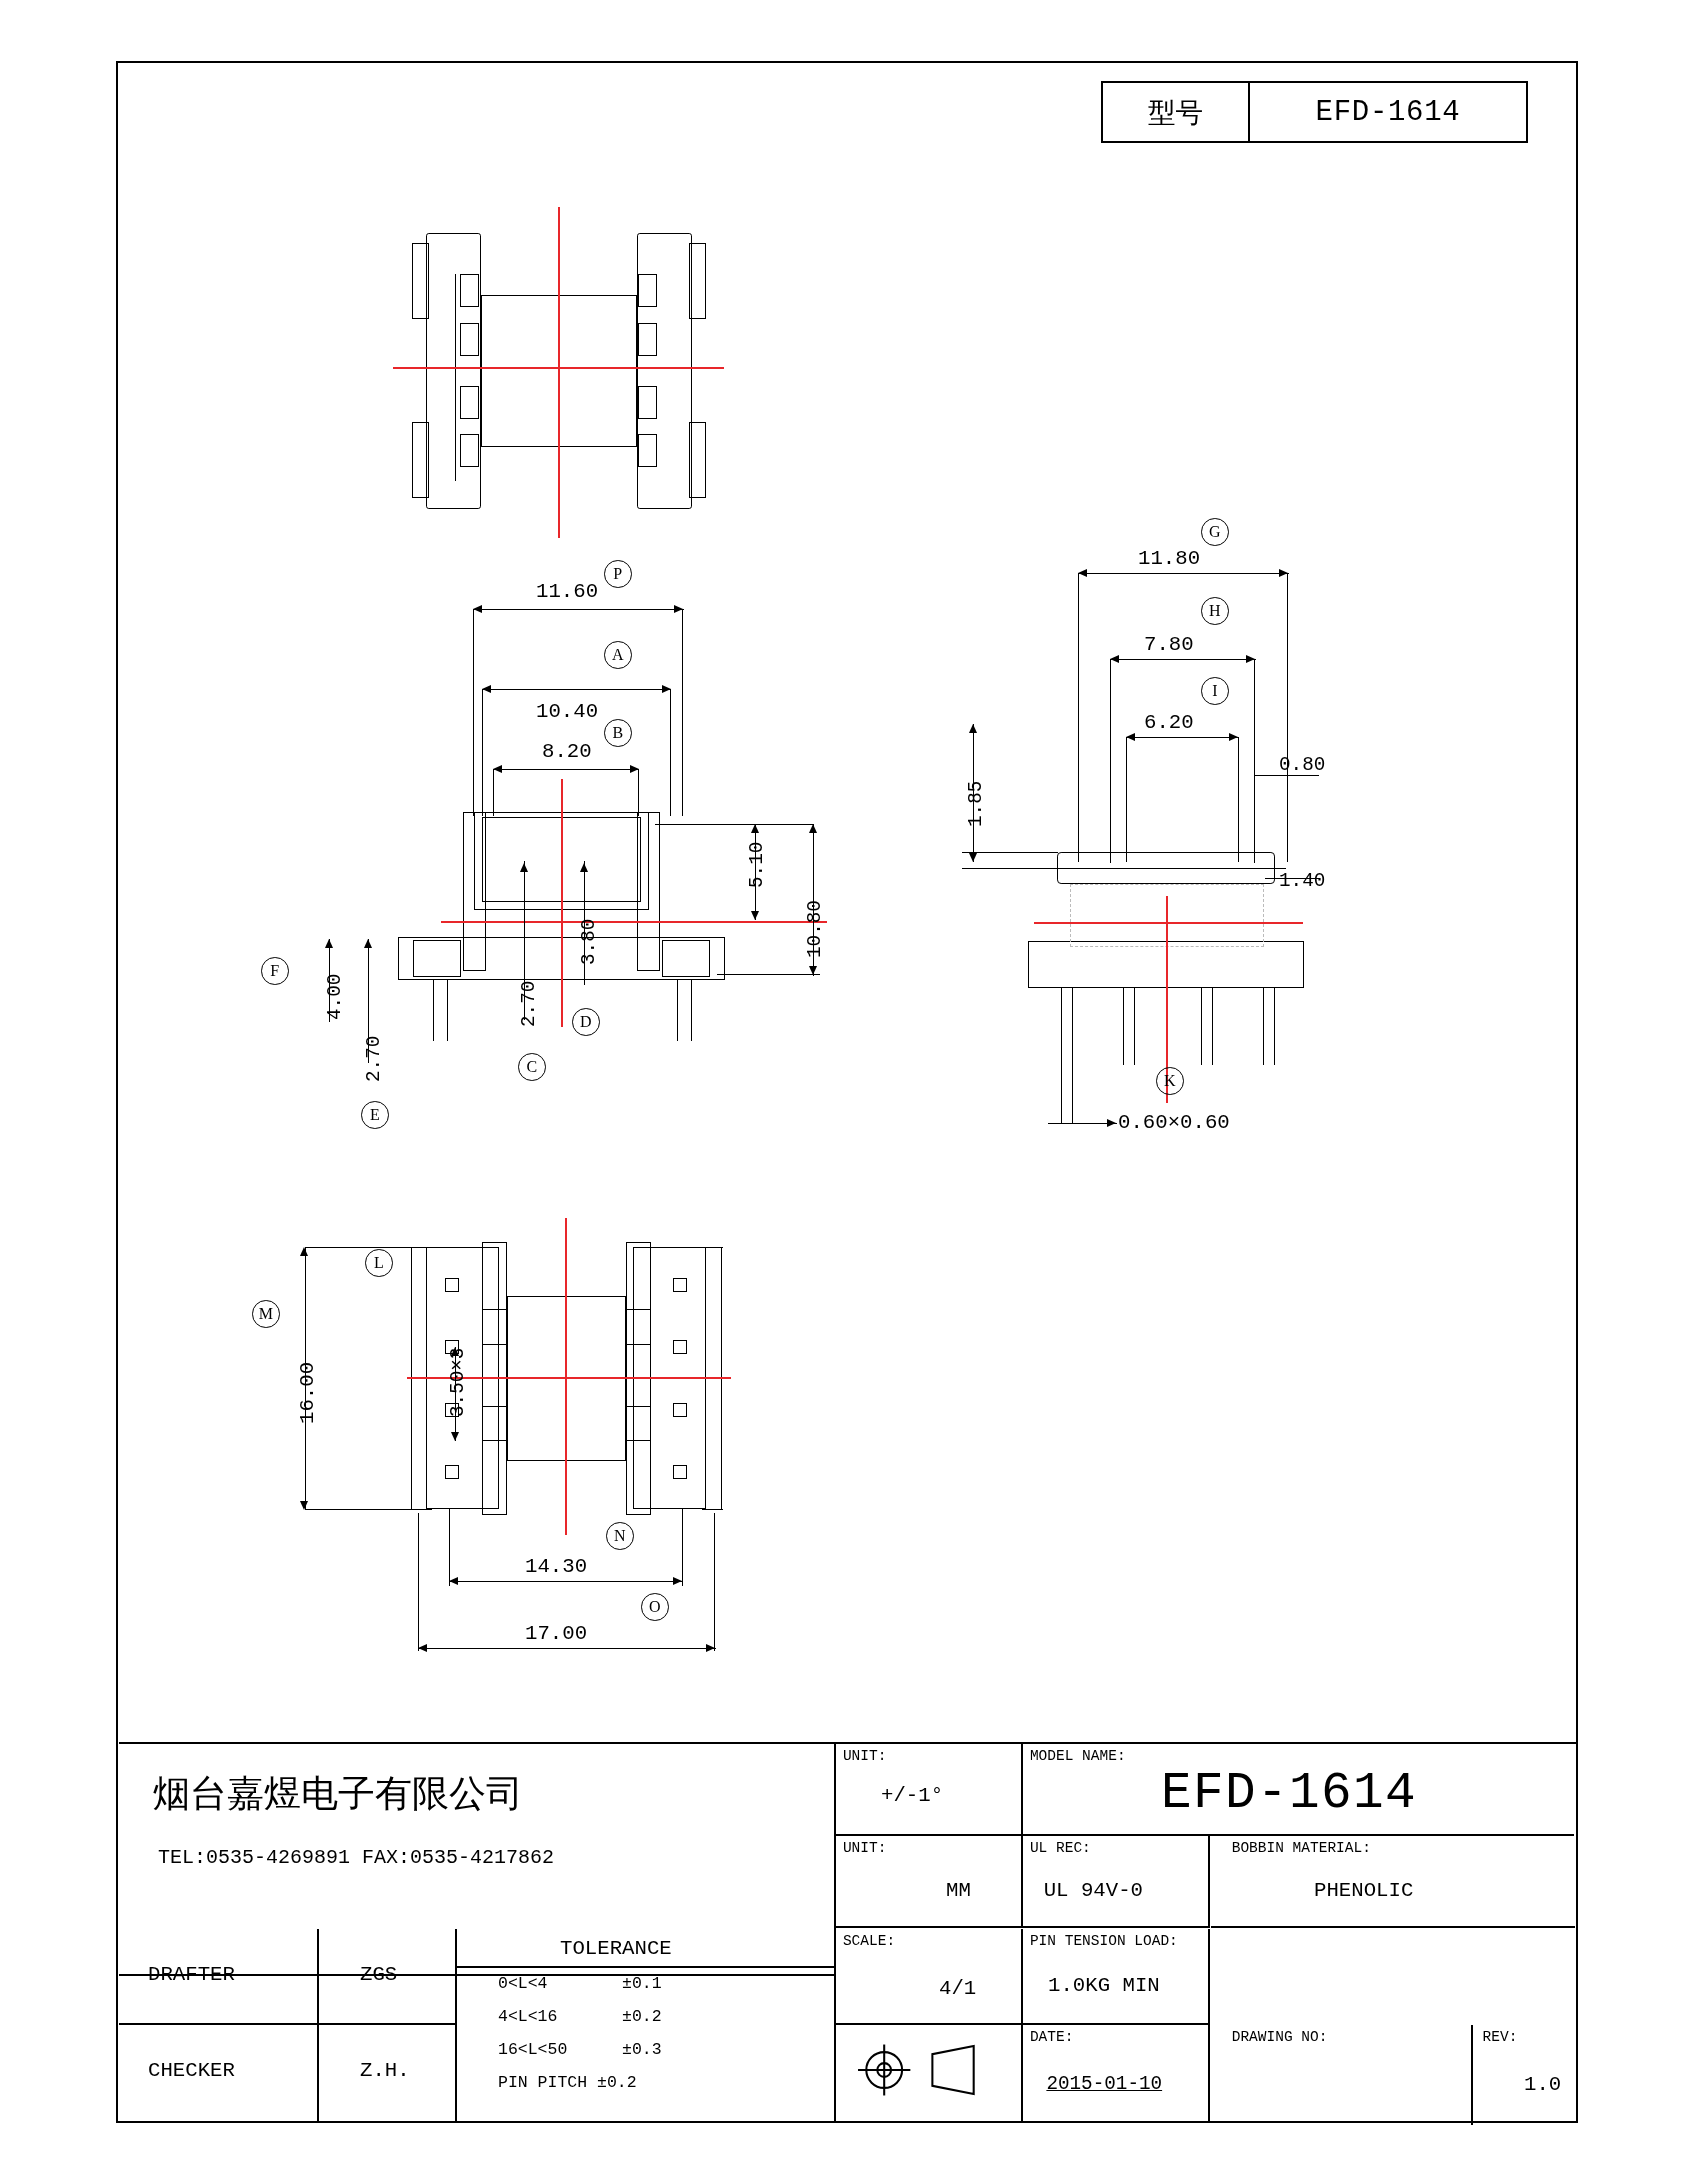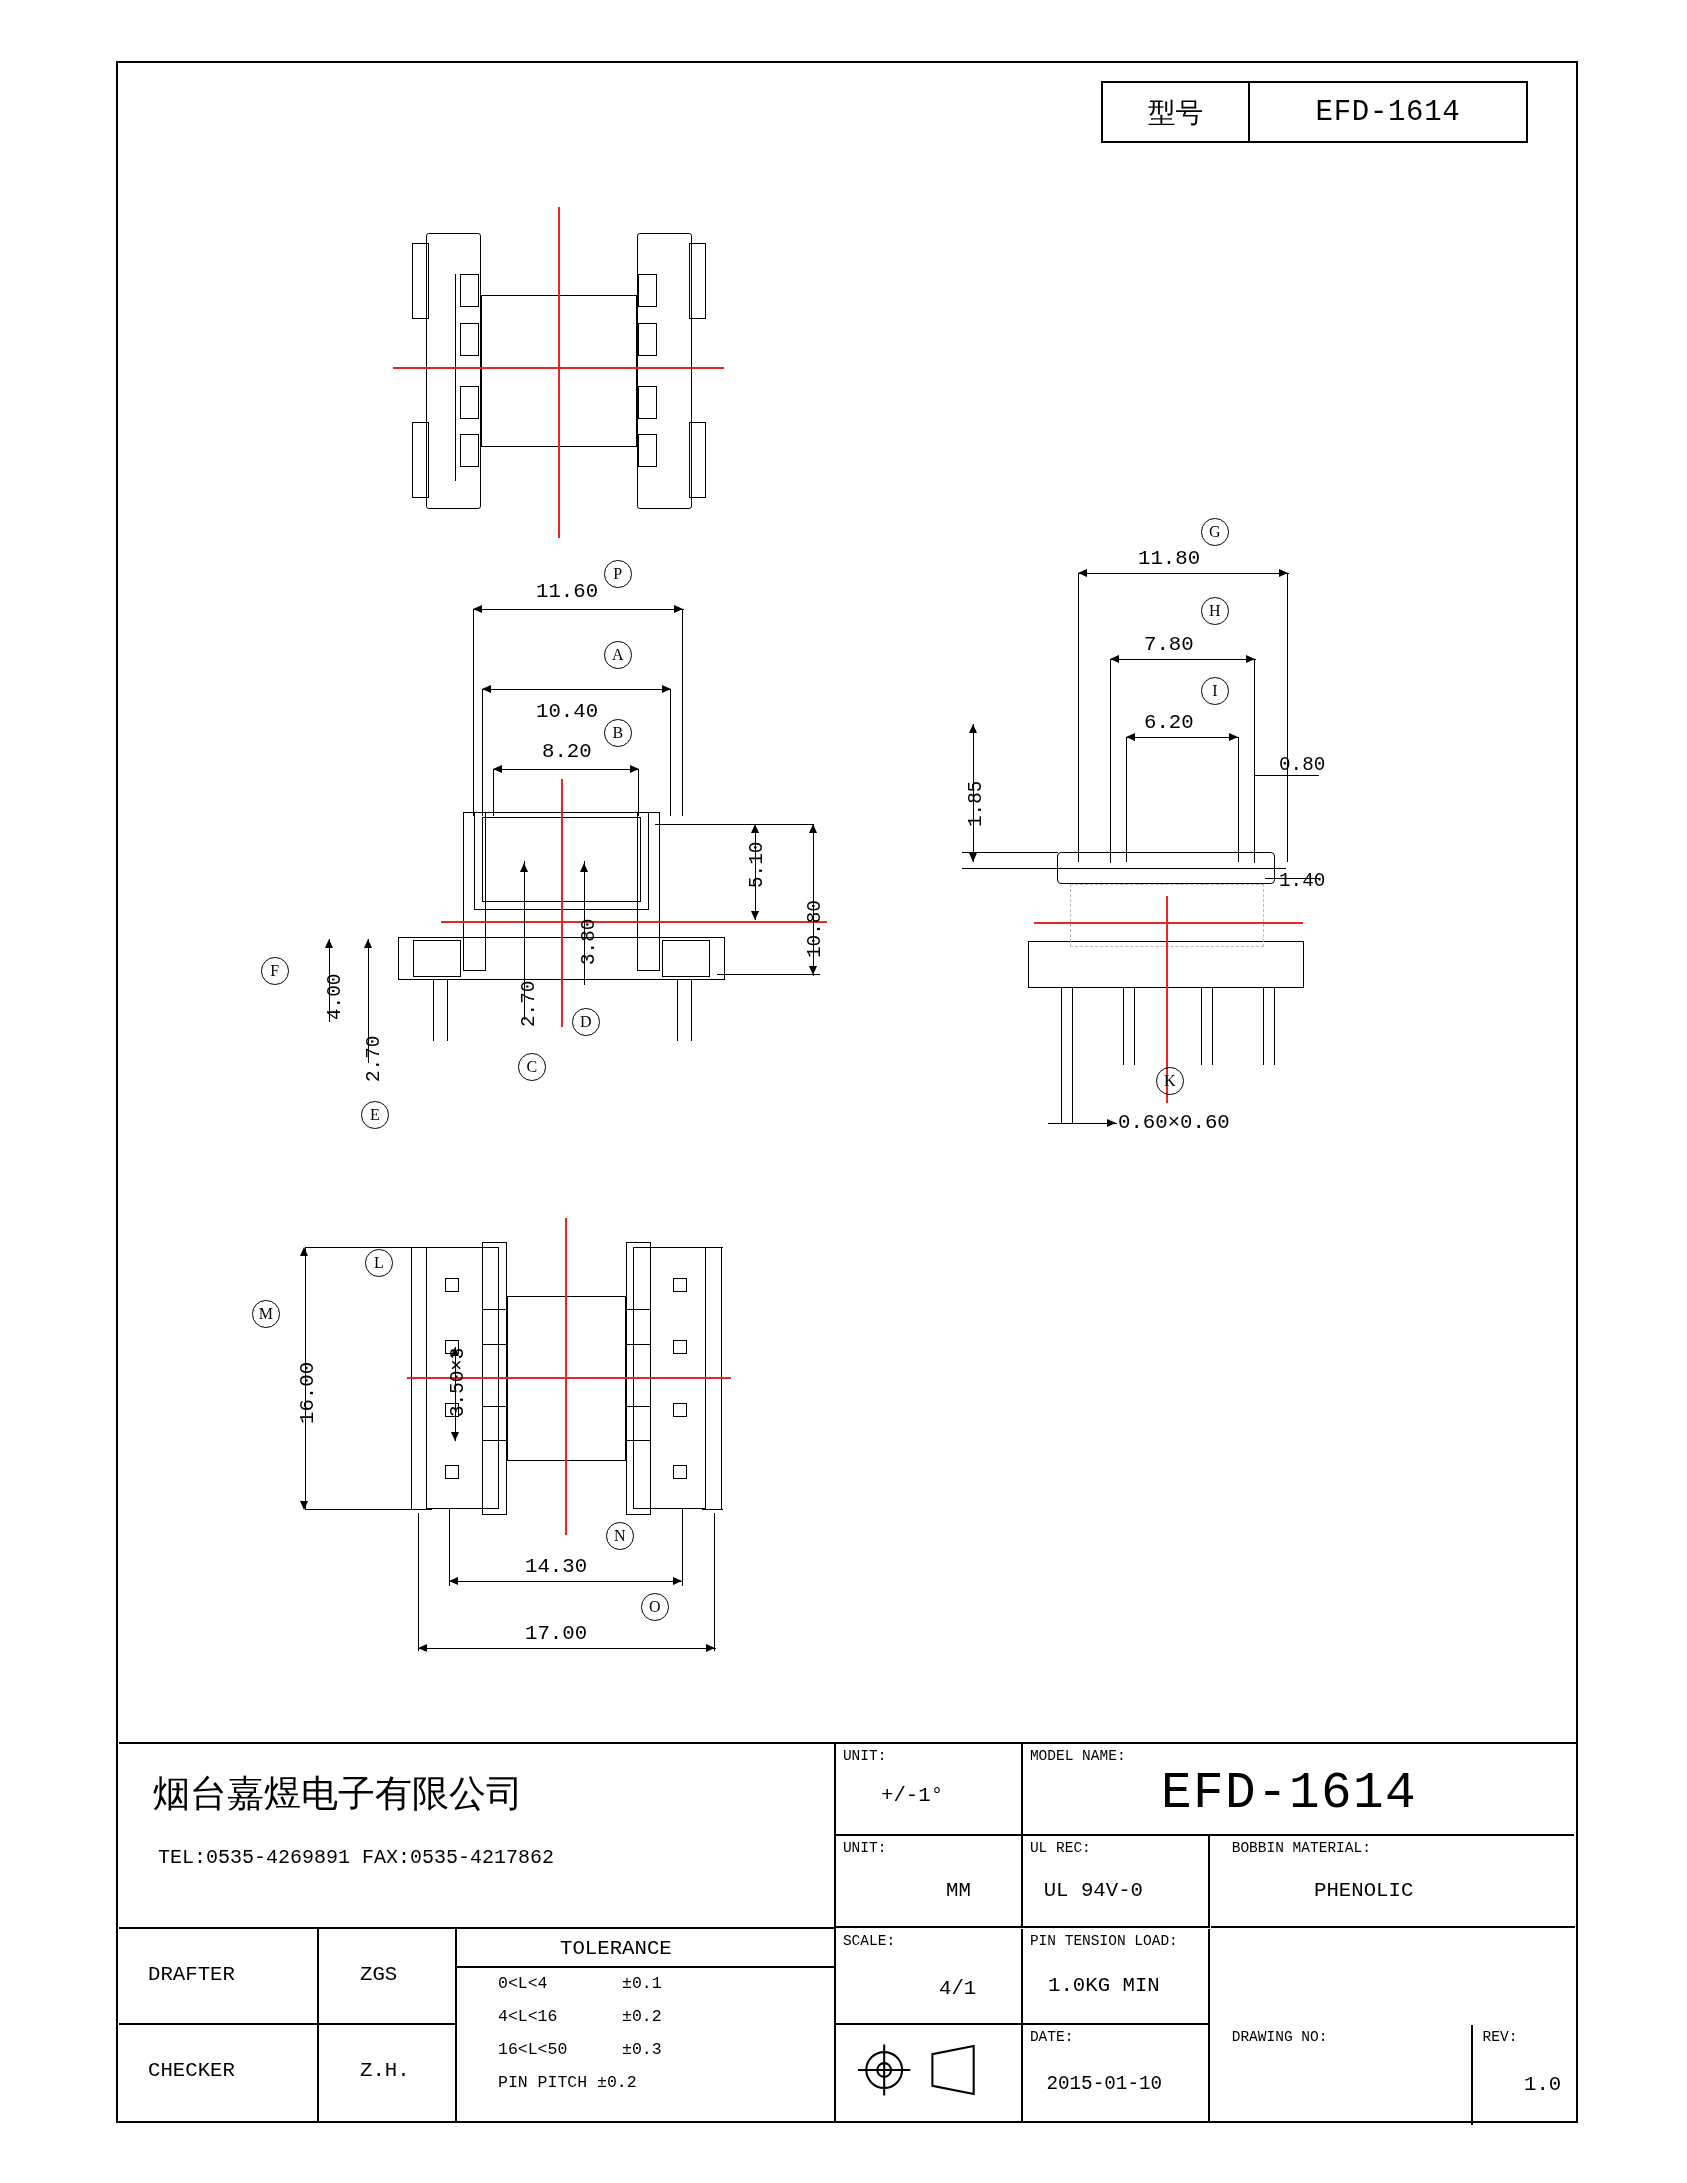--- a/index.html
+++ b/index.html
@@ -298,21 +298,21 @@
     <div class="ln hln" style="left:418px; top:1648px; width:298px;"></div>
     <div class="dim-arrow ah-l" style="left:418px; top:1644px;"></div>
     <div class="dim-arrow ah-r" style="left:706px; top:1644px;"></div>
     <div class="ln vln" style="left:418px; top:1513px; height:138px;"></div>
     <div class="ln vln" style="left:714px; top:1513px; height:138px;"></div>
     <div class="txt" style="left:525px; top:1622px; font-size:20.7px;">17.00</div>
   </div>
 
   <div id="title-block">
 
-    <div class="tb-cell" style="left:0; top:0; width:717px; height:185px; border-left:none;">
+    <div class="tb-cell" style="left:0; top:0; width:717px; height:232px; border-left:none;">
       <div class="txt" style="left:34px; top:25px; font-size:37px; font-family:'Liberation Serif',serif;">烟台嘉煜电子有限公司</div>
       <div class="txt" style="left:39px; top:102px; font-size:20px;">TEL:0535-4269891  FAX:0535-4217862</div>
     </div>
 
     <div class="tb-cell" style="left:717px; top:0; width:187px; height:92px;">
       <div class="tb-lbl">UNIT:</div>
       <div class="tb-val" style="left:45px; top:40px;">+/-1°</div>
     </div>
 
     <div class="tb-cell" style="left:904px; top:0; width:551px; height:92px; border-right:none;">
@@ -378,21 +378,21 @@
         <circle cx="70" cy="65" r="26" fill="none" stroke="#000" stroke-width="3"></circle>
         <circle cx="70" cy="65" r="10" fill="none" stroke="#000" stroke-width="3"></circle>
         <line x1="32" y1="65" x2="108" y2="65" stroke="#000" stroke-width="3"></line>
         <line x1="70" y1="28" x2="70" y2="102" stroke="#000" stroke-width="3"></line>
         <polygon points="140,42 140,88 200,100 200,30" fill="none" stroke="#000" stroke-width="3"></polygon>
       </svg>
     </div>
 
     <div class="tb-cell" style="left:904px; top:281px; width:187px; height:96px; border-bottom:none;">
       <div class="tb-lbl">DATE:</div>
-      <div class="tb-val" style="left:23.4px; top:48px; font-size:19.3px;">2015-01-10</div>
+      <div class="tb-val" style="left:23.4px; top:48px; font-size:19.3px;text-decoration:underline;">2015-01-10</div>
     </div>
 
     <div class="tb-cell" style="left:1092px; top:281px; width:262px; height:100px; border-bottom:none;">
       <div class="tb-lbl" style="left:20.7px;">DRAWING NO:</div>
       <div class="tb-val" style="left:41px; top:48px; font-size:19.3px;"></div>
     </div>
 
     <div class="tb-cell" style="left:1354px; top:281px; width:102px; height:96px; border-right:none; border-bottom:none;">
       <div class="tb-lbl" style="left:9.6px;">REV:</div>
       <div class="tb-val" style="left:51px; top:48px;">1.0</div>

